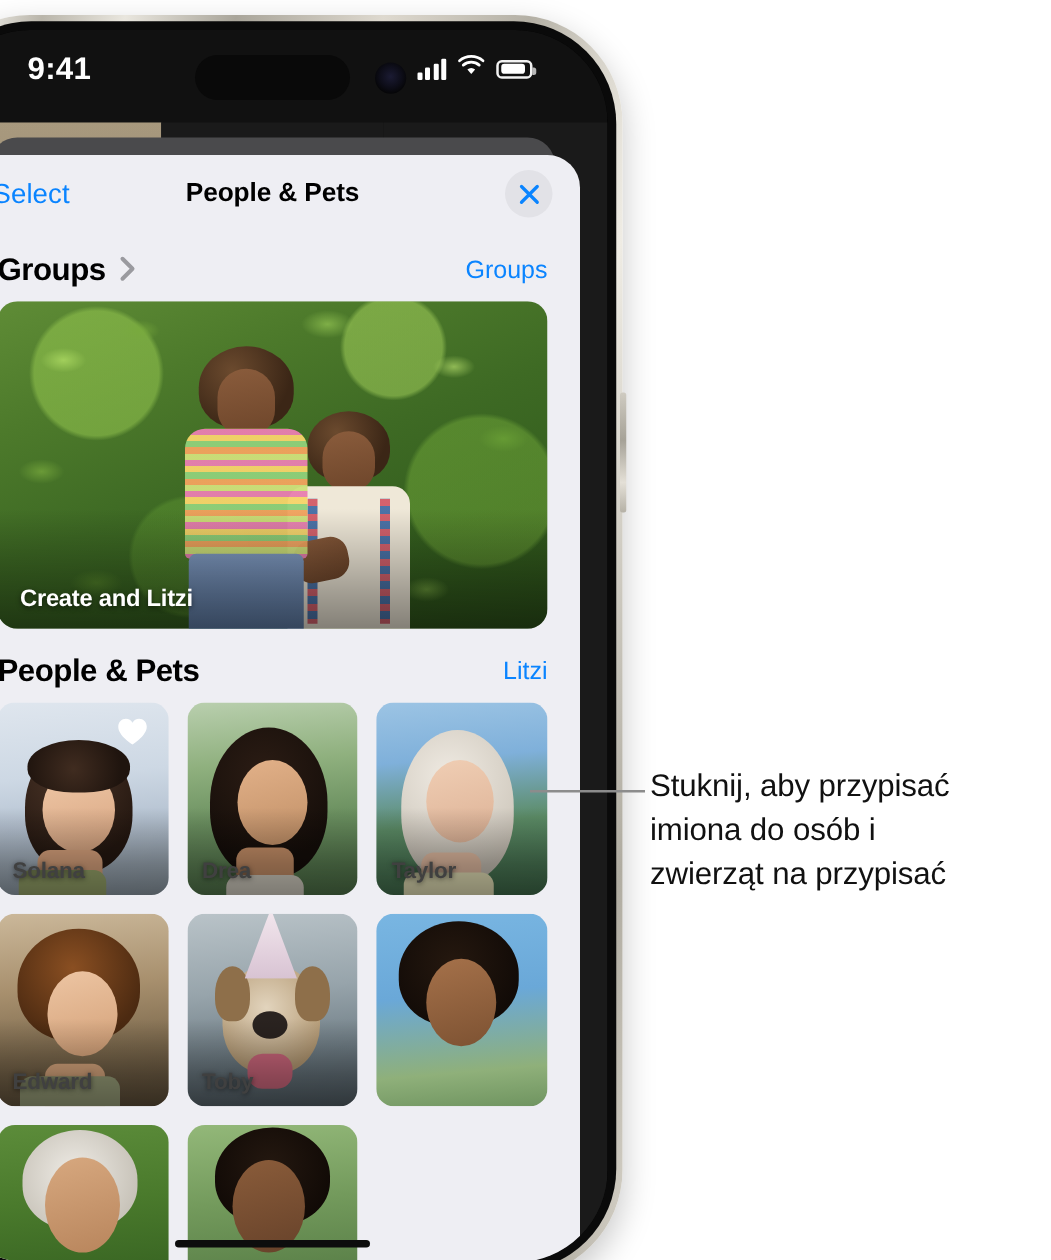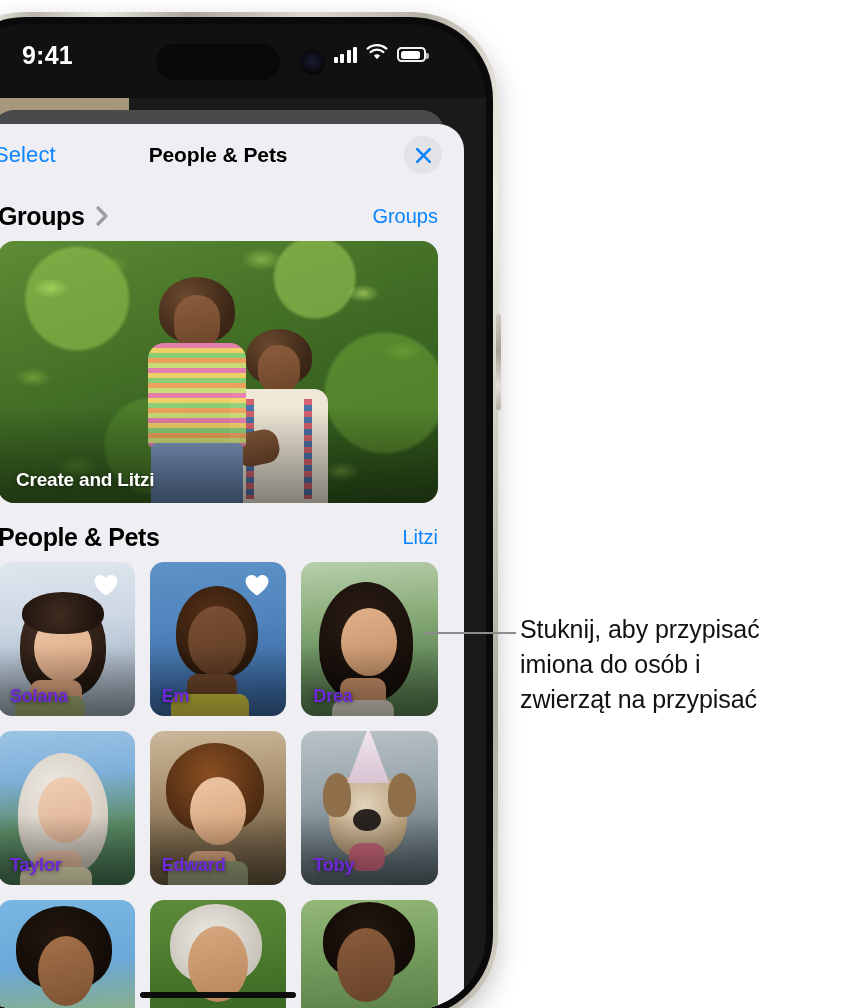--- a/index.html
+++ b/index.html
@@ -406,21 +406,21 @@
   .tile .shade {
     position: absolute;
     left: 0; right: 0; bottom: 0;
     height: 70px;
     background: linear-gradient(180deg, rgba(0,0,0,0) 0%, rgba(0,0,0,0.30) 65%, rgba(0,0,0,0.42) 100%);
   }
   .tile .name {
     position: absolute;
     left: 12px;
     bottom: 9px;
-    color: #6d28d9;
+    color: #404040;
     font-size: 18px;
     font-weight: 700;
     letter-spacing: -0.2px;
     text-shadow: 0 1px 4px rgba(0,0,0,0.55);
   }
   .tile .fav {
     position: absolute;
     right: 16px;
     top: 11px;
   }
@@ -581,35 +581,20 @@
             </div>
             <div class="shade"></div>
             <span class="fav">
               <svg width="26" height="24" viewBox="0 0 26 24">
                 <path d="M13 22.5C13 22.5 1.6 15.6 1.6 8.3 1.6 4.6 4.4 2 7.7 2c2.3 0 4.2 1.3 5.3 3.2C14.1 3.3 16 2 18.3 2c3.3 0 6.1 2.6 6.1 6.3 0 7.3-11.4 14.2-11.4 14.2z" fill="#fff"></path>
               </svg>
             </span>
             <span class="name">Solana</span>
           </div>
 
-          <div class="tile">
-            <div class="portrait" style="background:linear-gradient(175deg,#5e93c8 0%,#4f84bd 40%,#3f6ea6 75%,#345d90 100%);">
-              <div class="p-hair" style="left:26px;top:24px;width:82px;height:92px;background:radial-gradient(circle at 45% 35%,#5a3318,#2d1a0c 70%);"></div>
-              <div class="p-face" style="left:38px;top:44px;width:58px;height:70px;background:linear-gradient(165deg,#7d5134,#5b3a23);"></div>
-              <div class="p-neck" style="left:62px;bottom:0;width:50px;height:42px;background:#6b4529;"></div>
-              <div class="p-neck" style="left:60px;bottom:0;width:78px;height:22px;background:#c9c13f;"></div>
-            </div>
-            <div class="shade"></div>
-            <span class="fav">
-              <svg width="26" height="24" viewBox="0 0 26 24">
-                <path d="M13 22.5C13 22.5 1.6 15.6 1.6 8.3 1.6 4.6 4.4 2 7.7 2c2.3 0 4.2 1.3 5.3 3.2C14.1 3.3 16 2 18.3 2c3.3 0 6.1 2.6 6.1 6.3 0 7.3-11.4 14.2-11.4 14.2z" fill="#fff"></path>
-              </svg>
-            </span>
-            <span class="name">Em</span>
-          </div>
 
           <div class="tile">
             <div class="portrait" style="background:linear-gradient(175deg,#b9cfae 0%,#8fb07e 32%,#6b9060 60%,#4e7248 100%);">
               <div class="p-hair" style="left:18px;top:20px;width:94px;height:120px;background:radial-gradient(circle at 45% 30%,#2b1c14,#140d09 72%);"></div>
               <div class="p-face" style="left:40px;top:46px;width:56px;height:68px;background:linear-gradient(165deg,#e2b189,#c08f66);"></div>
               <div class="p-neck" style="left:62px;bottom:0;width:46px;height:38px;background:#c79068;"></div>
               <div class="p-neck" style="left:62px;bottom:0;width:62px;height:16px;background:#d8d3c6;"></div>
             </div>
             <div class="shade"></div>
             <span class="name">Drea</span>

